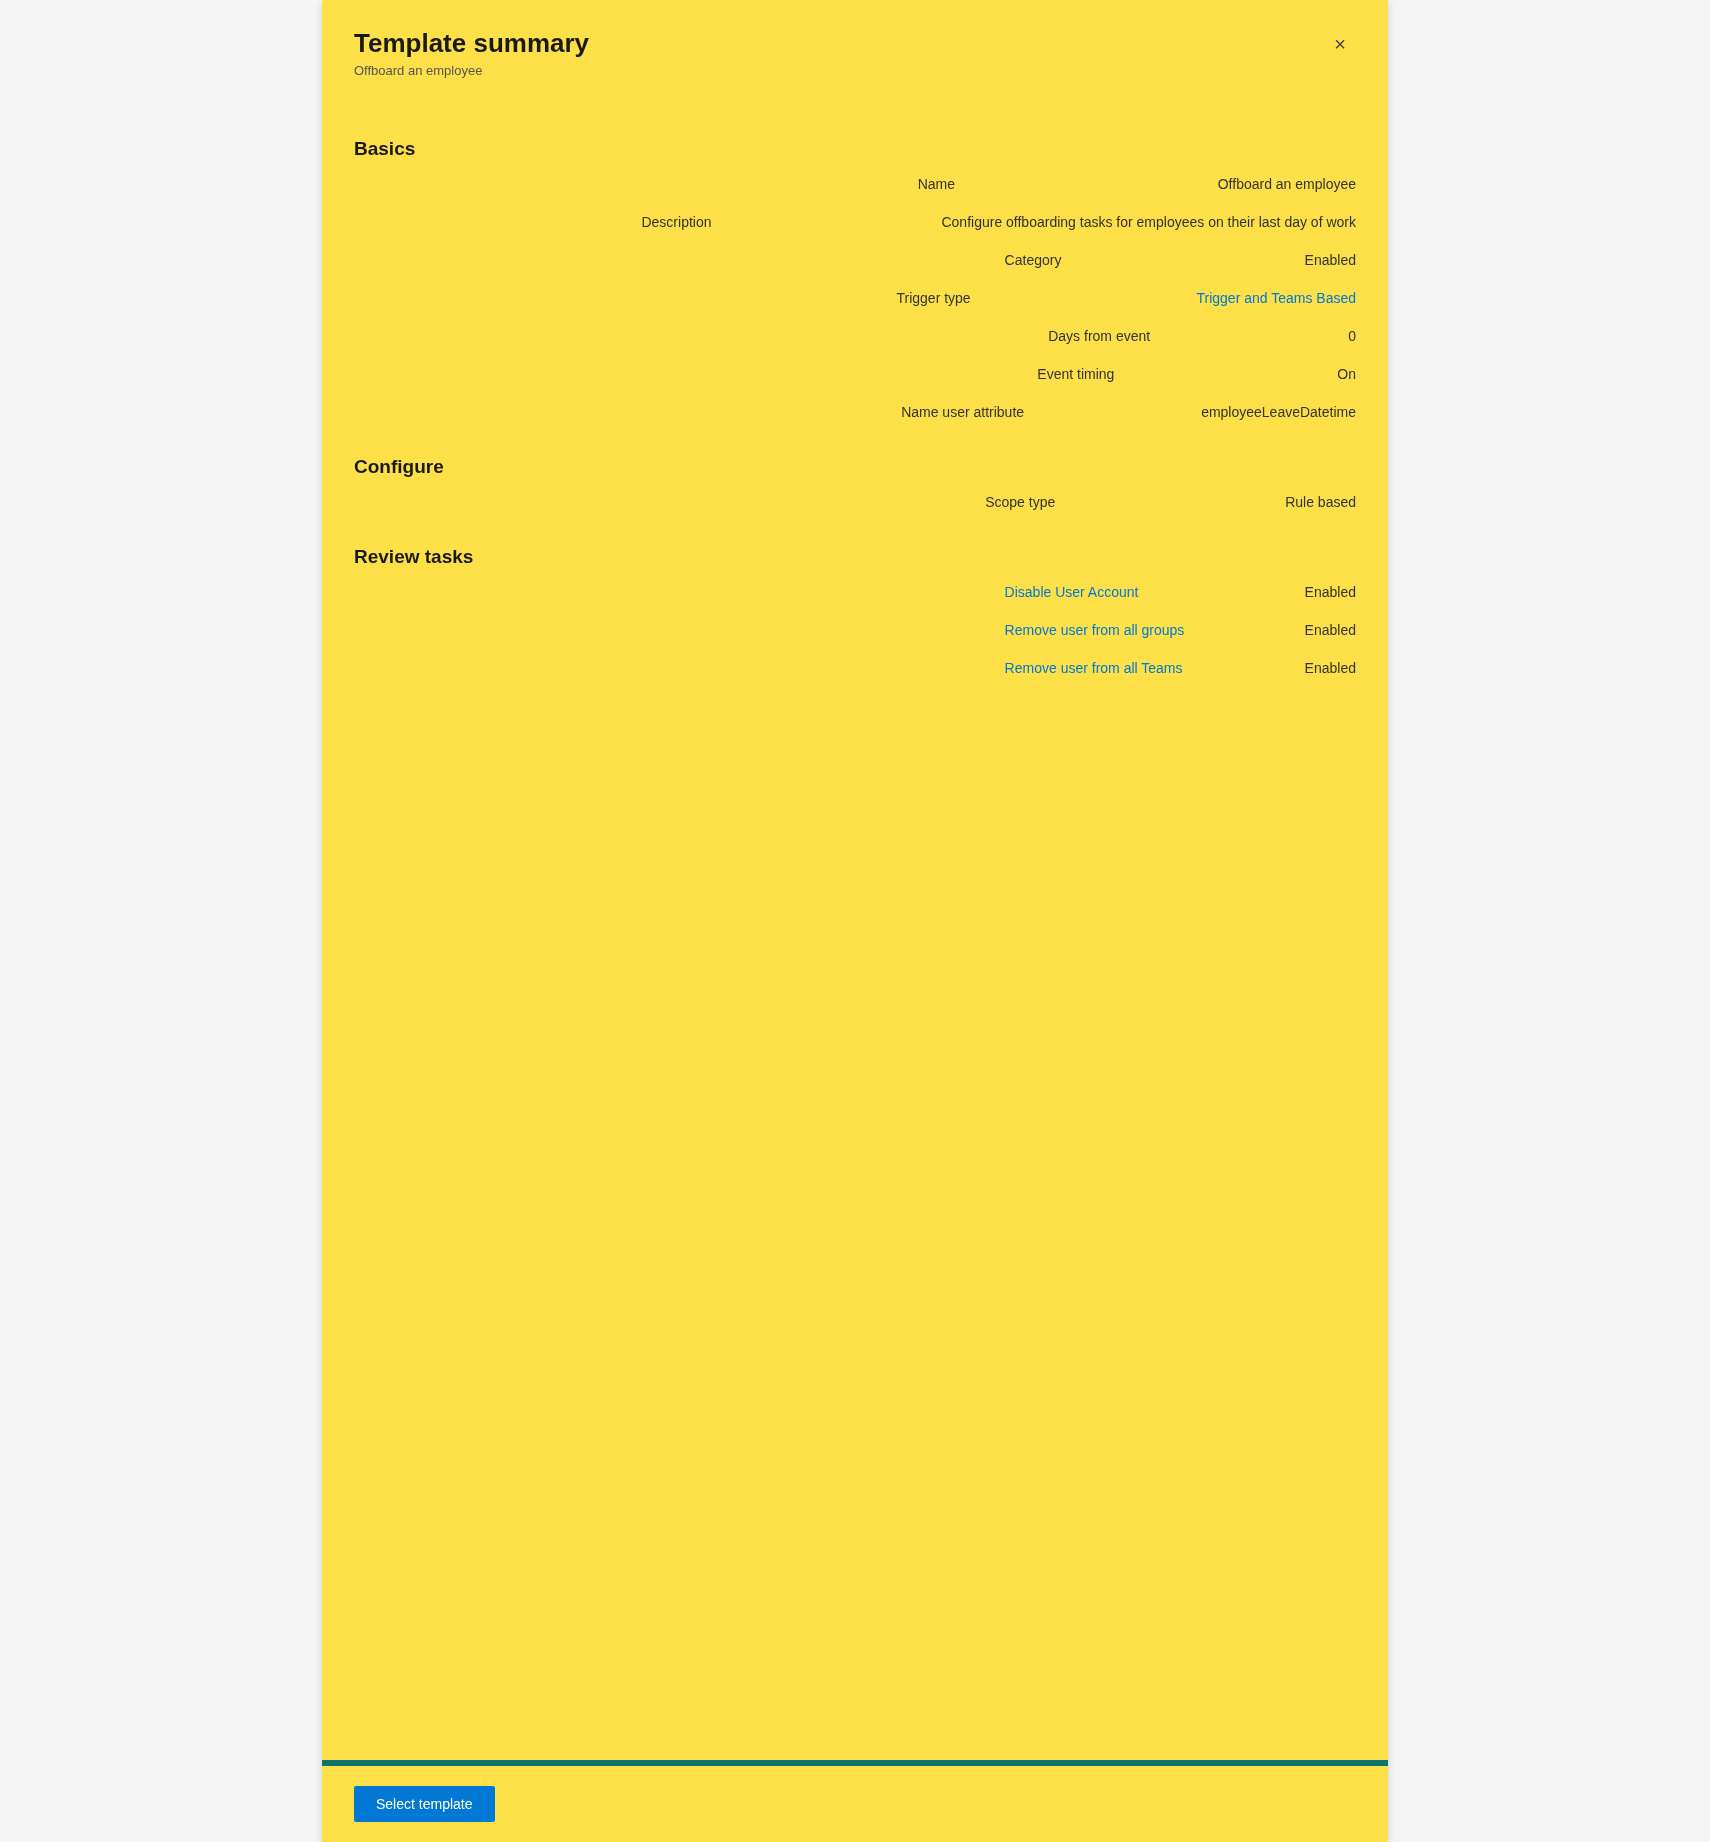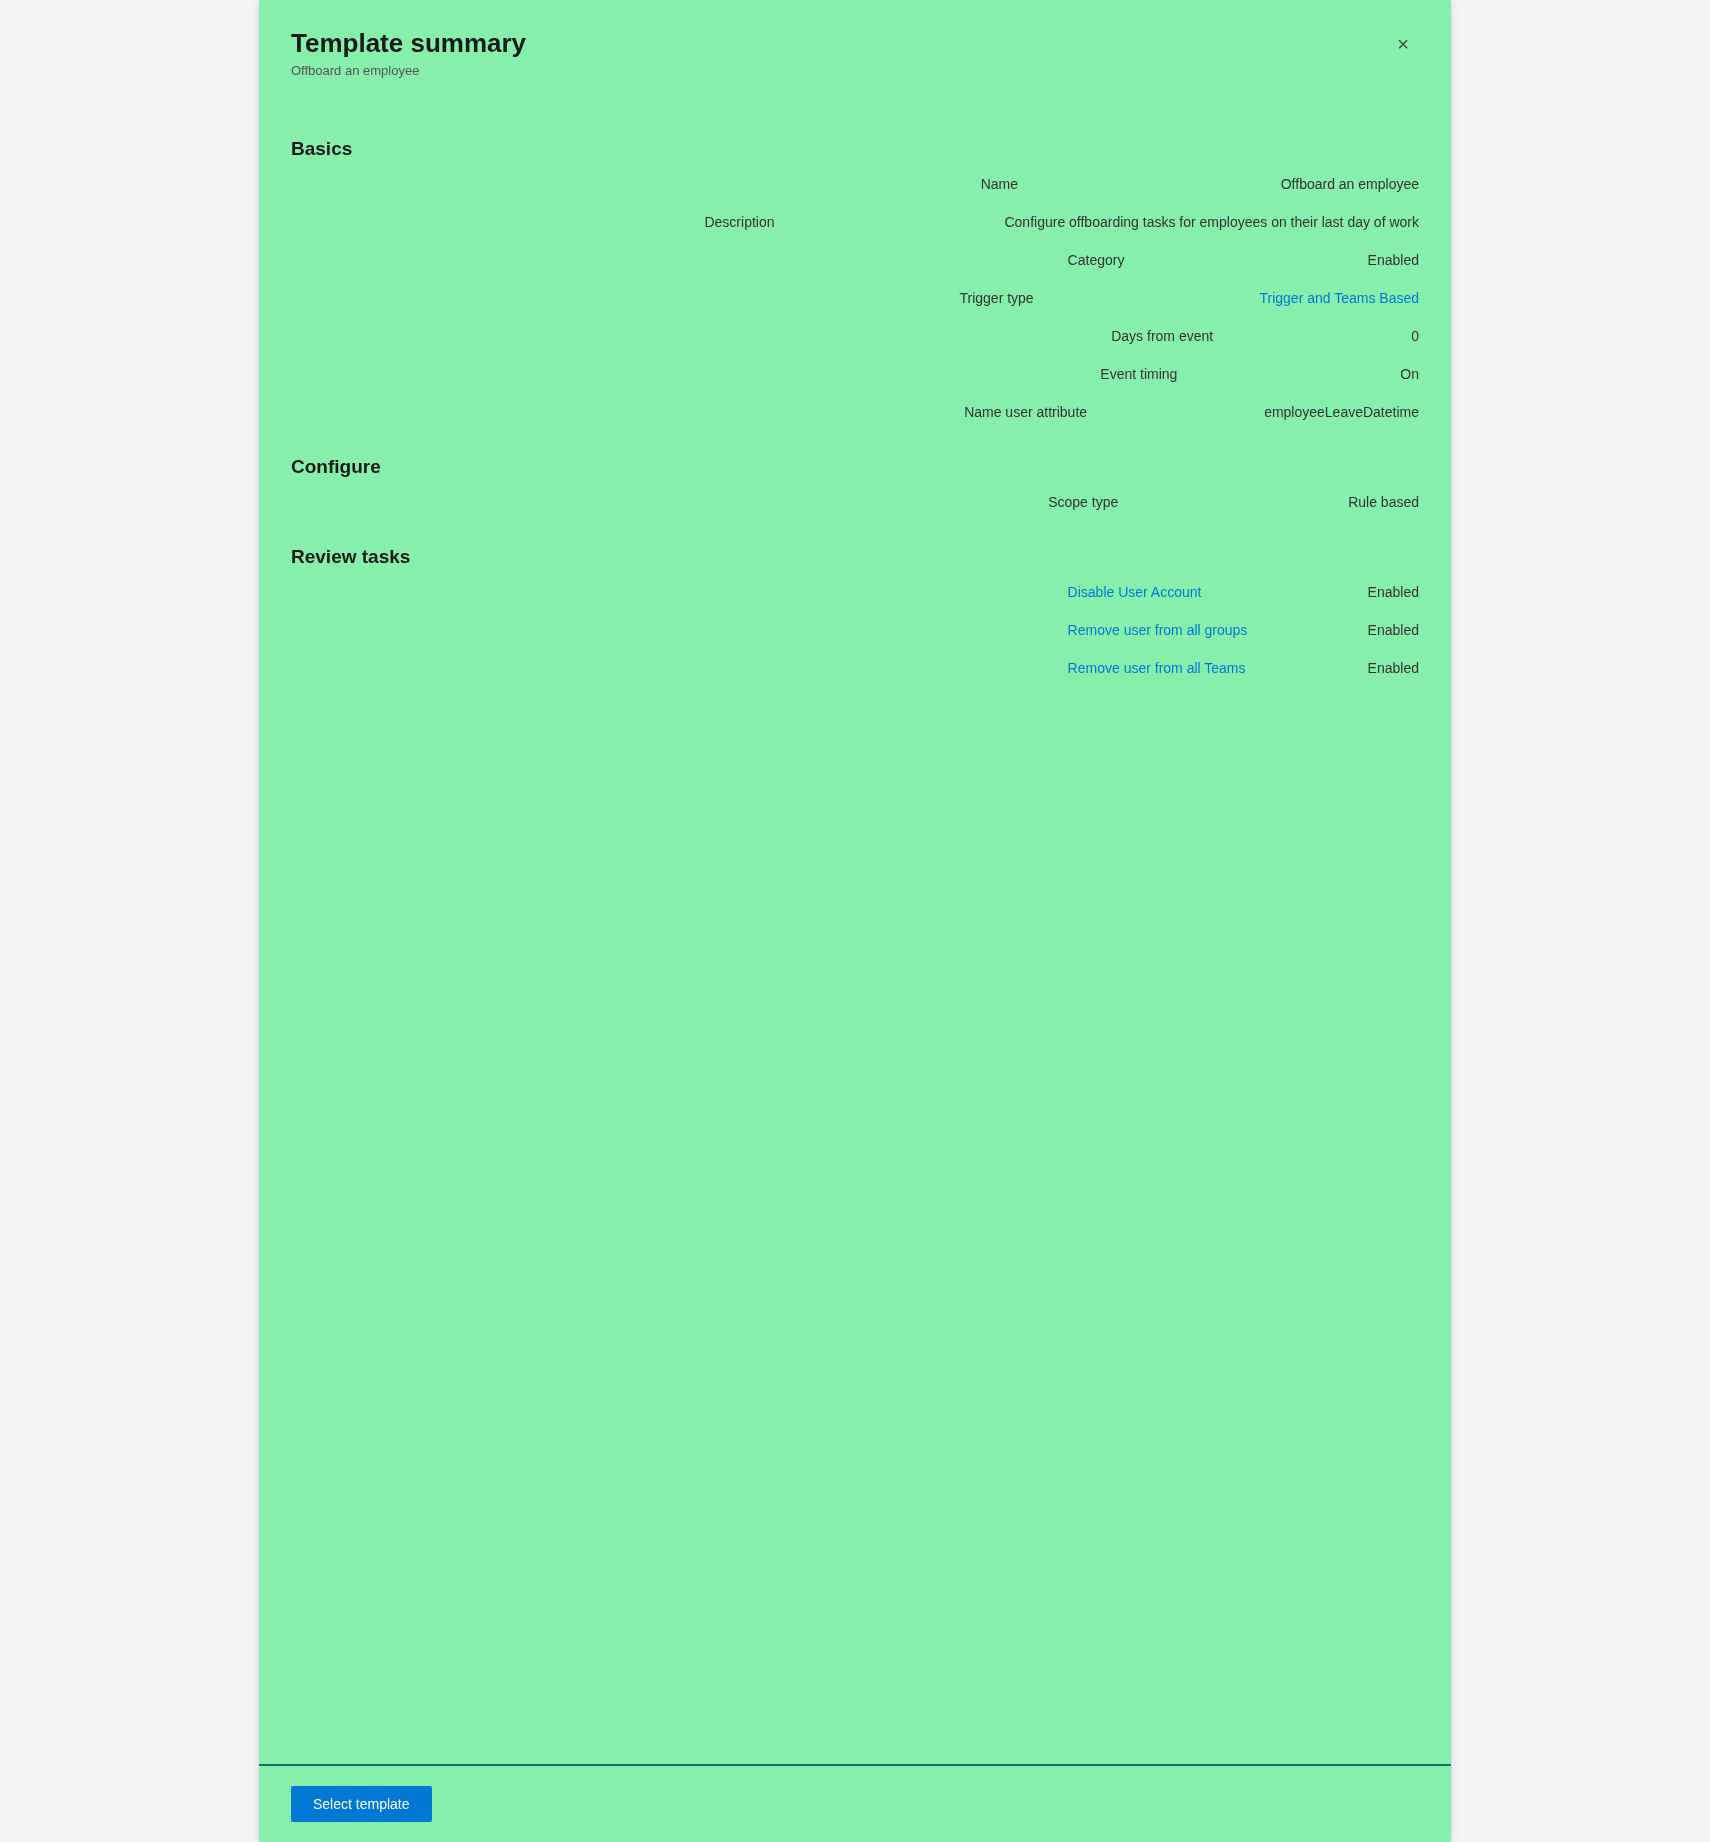--- a/index.html
+++ b/index.html
@@ -11,22 +11,22 @@
     body {
       font-family: 'Segoe UI', -apple-system, BlinkMacSystemFont, sans-serif;
       background: #f5f5f5;
       display: flex;
       justify-content: center;
       align-items: flex-start;
       min-height: 100vh;
     }
 
     .panel {
-      background: #86efac;
-      width: 1192px;
+      background: #fde047;
+      width: 1066px;
       min-height: 1842px;
       position: relative;
       display: flex;
       flex-direction: column;
       box-shadow: 0 2px 8px rgba(0,0,0,0.15);
     }
 
     .panel-header {
       padding: 28px 32px 12px 32px;
       display: flex;
@@ -93,21 +93,21 @@
     .field-value {
       font-size: 14px;
       color: #333;
     }
 
     .field-value.link-style {
       color: #0078d4;
     }
 
     .panel-footer {
-      border-top: 2px solid #0f766e;
+      border-top: 6px solid #0f766e;
       padding: 20px 32px;
       display: flex;
     }
 
     .select-template-btn {
       background: #0078d4;
       color: #ffffff;
       border: none;
       padding: 10px 22px;
       font-size: 14px;

